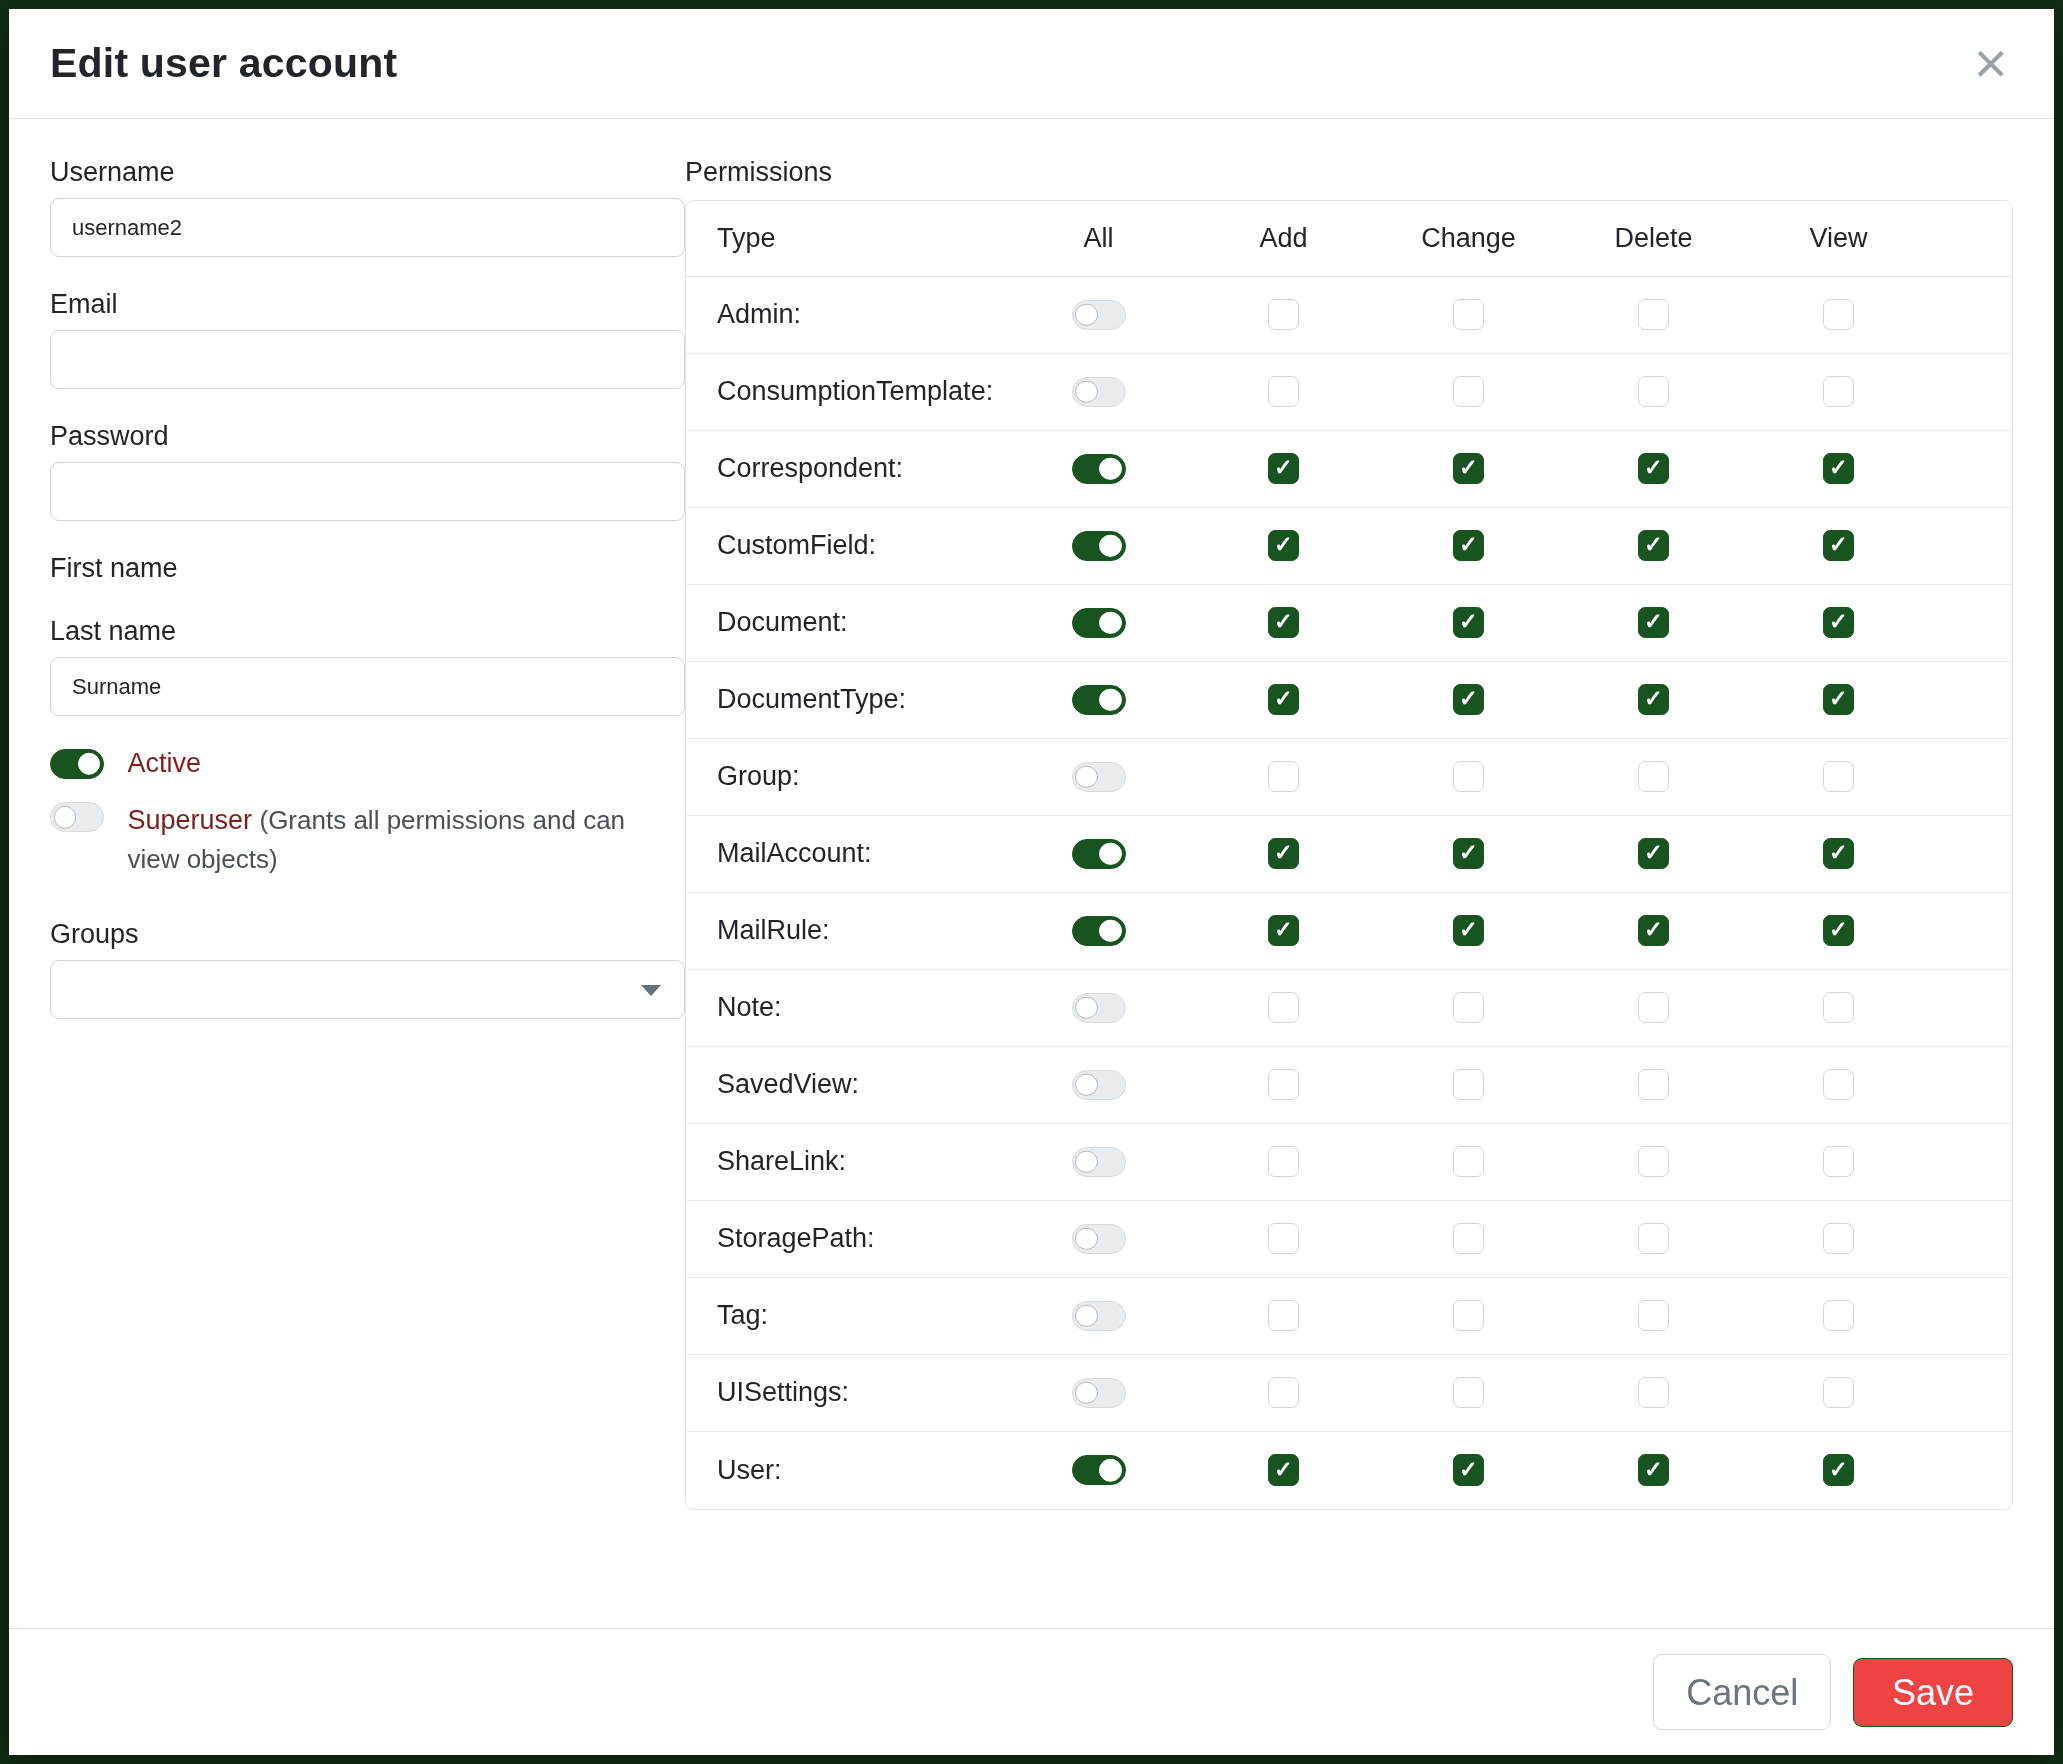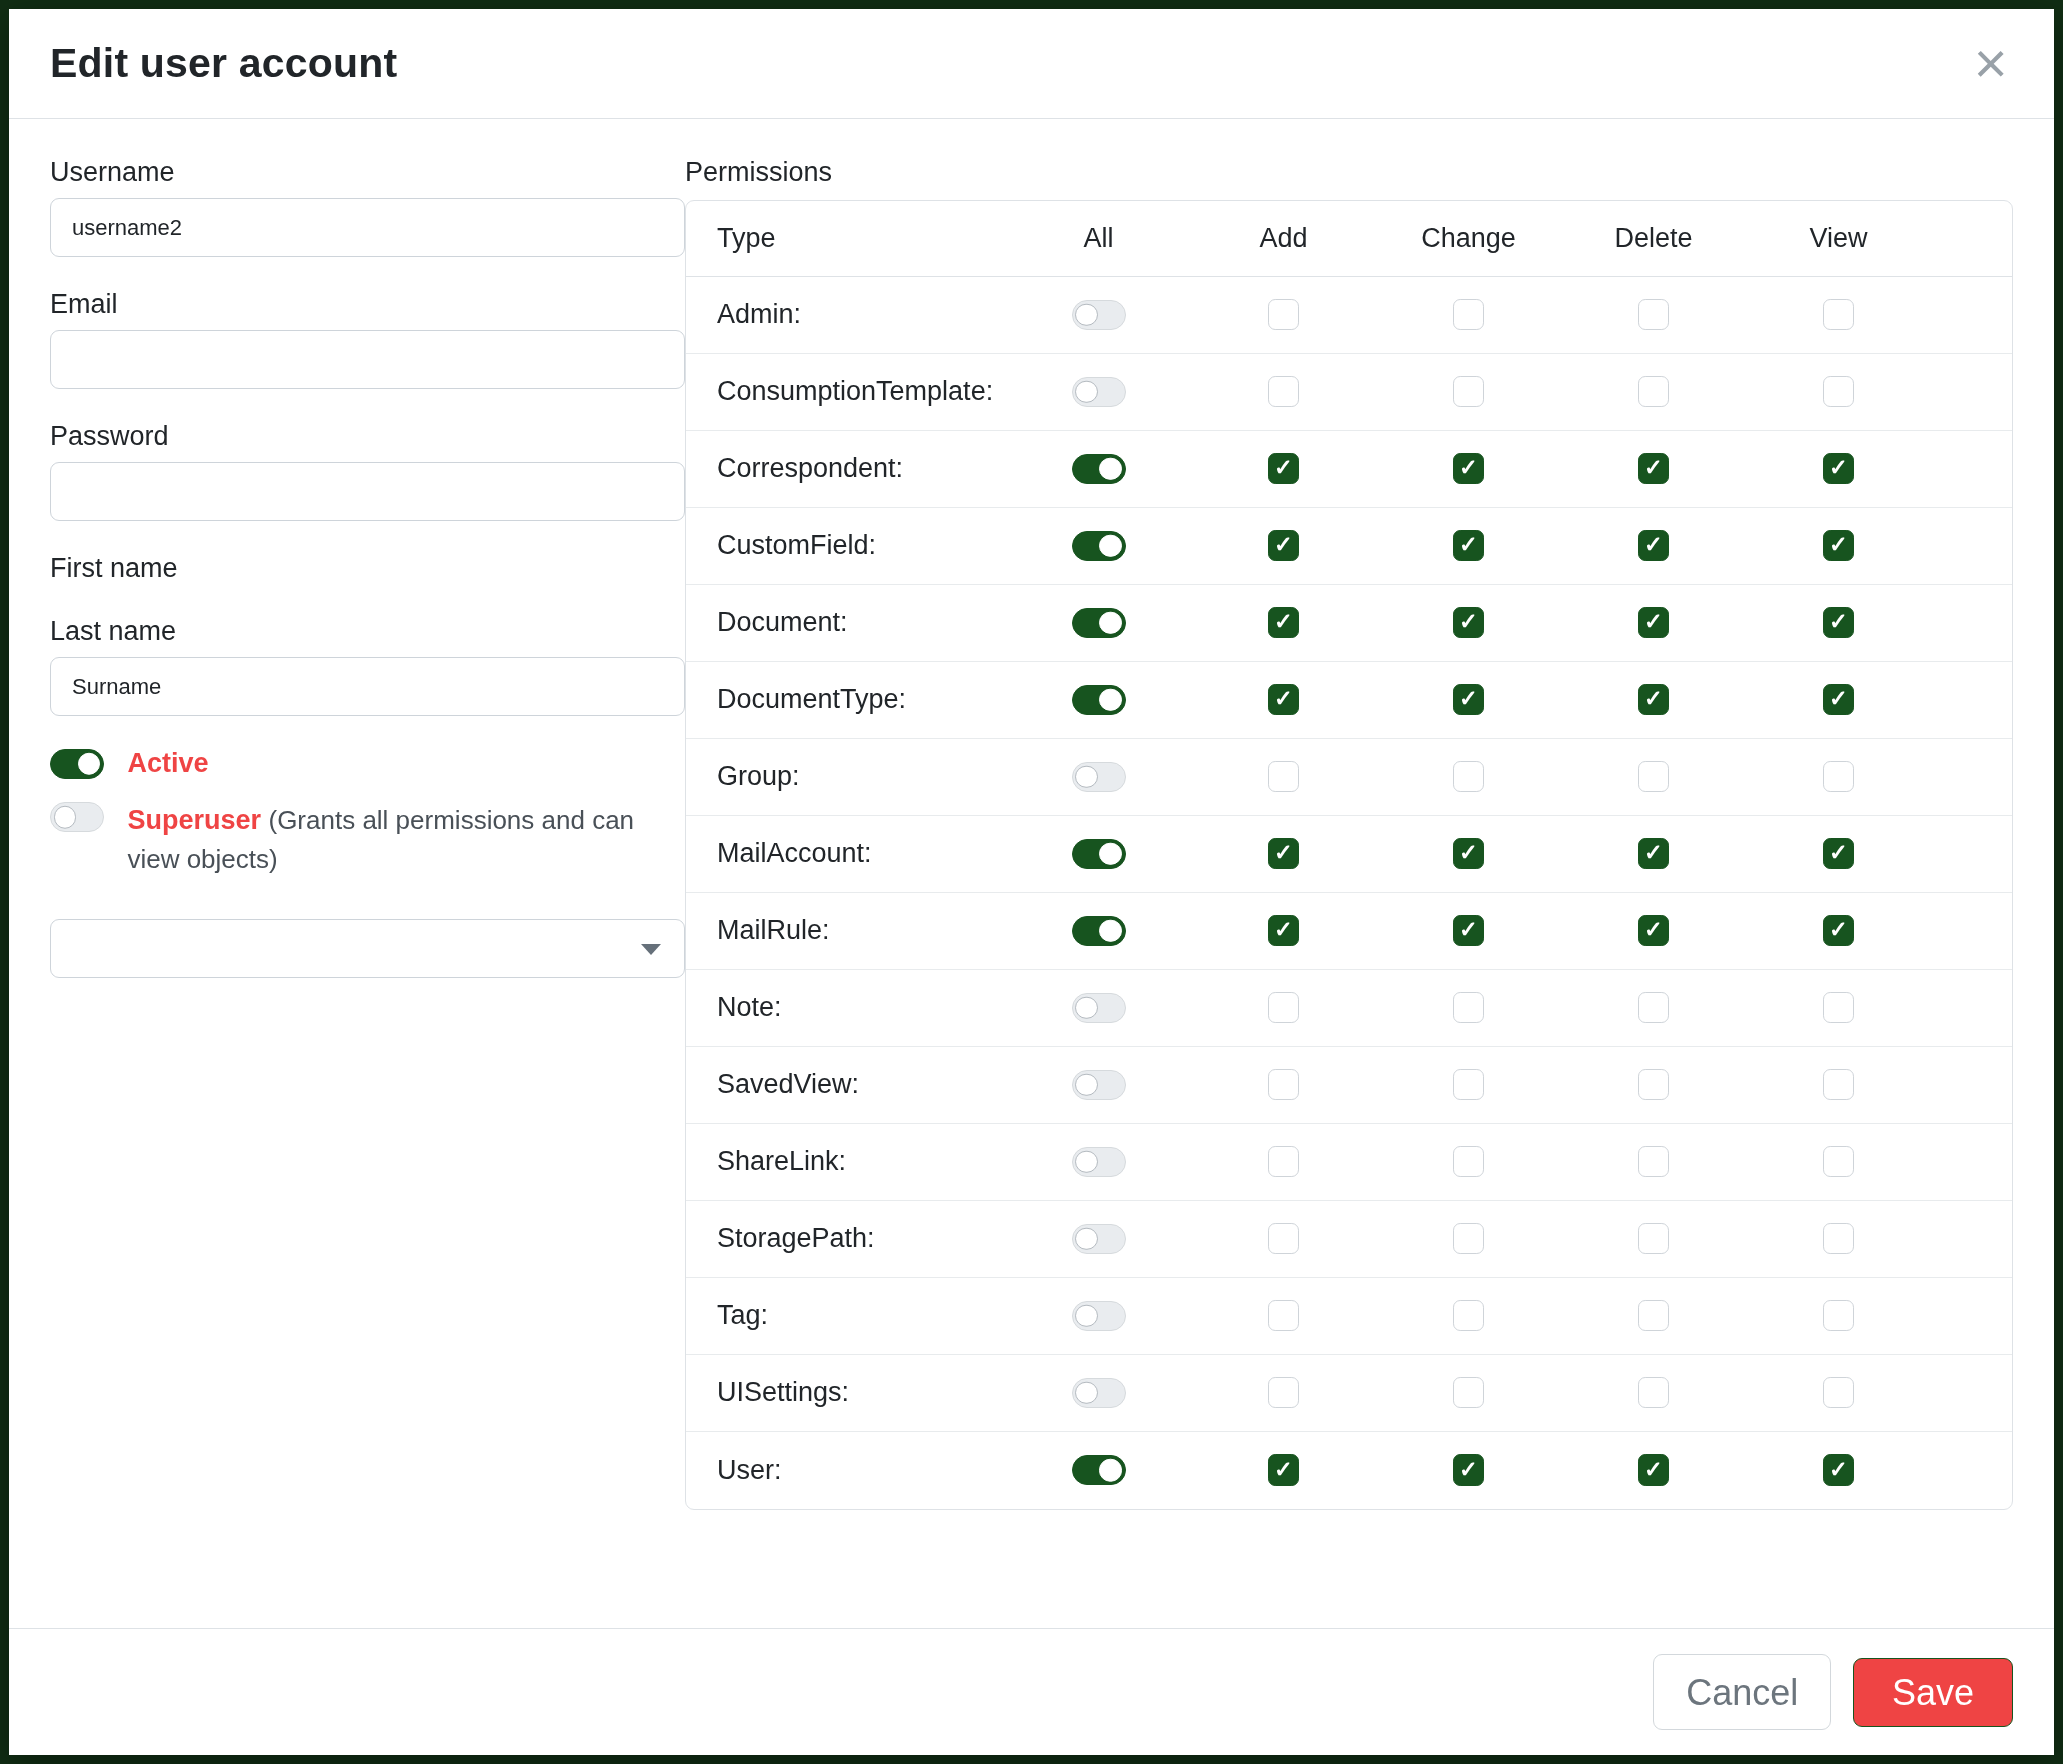--- a/index.html
+++ b/index.html
@@ -100,21 +100,21 @@
   .switch.on .knob { left: auto; right: 2.7px; border-color: #fff; }
 
   .switch-row {
     display: flex;
     align-items: center;
     gap: 23.4px;
     margin-top: 5.4px;
   }
   .switch-row.superuser-row { align-items: flex-start; margin-top: 21.6px; }
   .switch-row.superuser-row .switch { margin-top: 1.8px; }
-  .switch-label { font-size: 27px; font-weight: 700; color: #ef4444; }
+  .switch-label { font-size: 27px; font-weight: 400; color: #7f1d1d; }
   .switch-text { font-size: 27px; line-height: 1.45; max-width: 549px; }
   .hint { font-size: 26px; color: #495057; font-weight: 400; }
 
   .groups-field { margin-top: 40px; }
   .select-box {
     position: relative;
     width: 100%;
     height: 59px;
     border: 0.9px solid #ced4da;
     border-radius: 9px;
@@ -272,20 +272,21 @@
         <span class="switch">
             <span class="knob"></span>
           </span>
         <span class="switch-text">
           <span class="switch-label">Superuser</span>
           <span class="hint">(Grants all permissions and can view objects)</span>
         </span>
       </div>
 
       <div class="field groups-field">
+        <label class="field-label">Groups</label>
         <div class="select-box">
           <span class="caret"></span>
         </div>
       </div>
 
     </div>
 
     <div class="right-col">
       <div class="perm-title">Permissions</div>
       <div class="perm-table">

